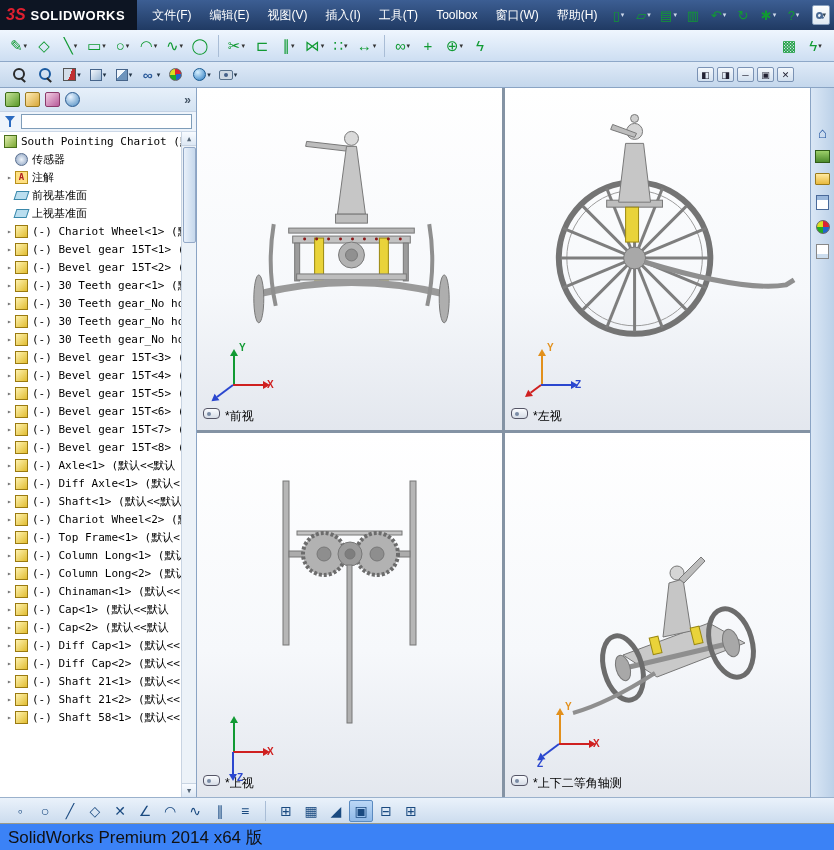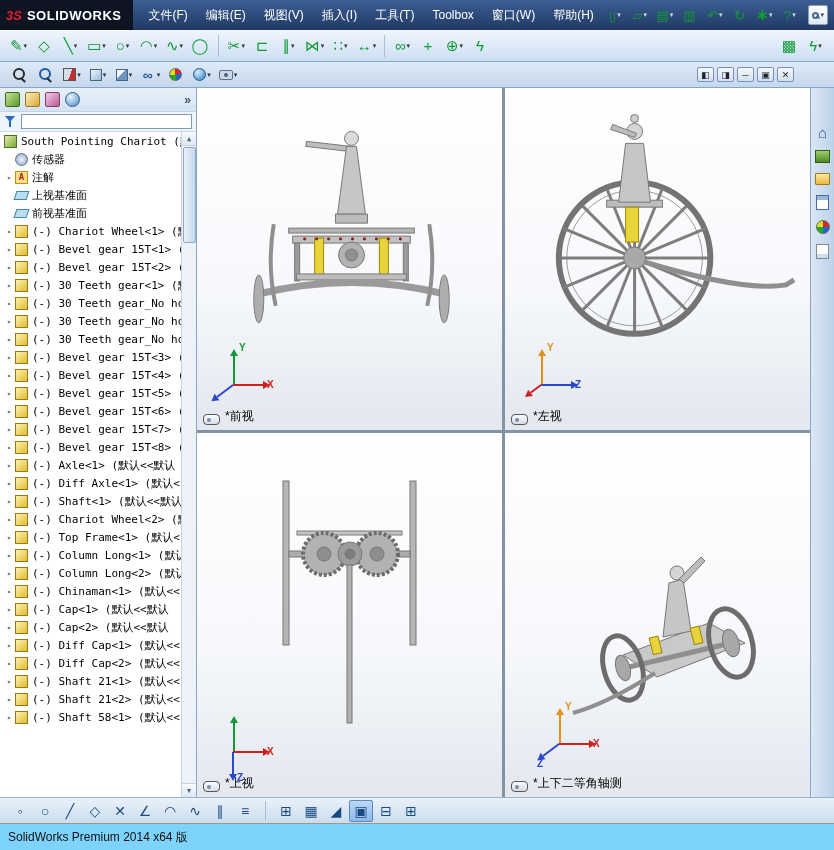--- a/index.html
+++ b/index.html
@@ -1,21 +1,21 @@
 <!DOCTYPE html>
 <html><head>
 <meta charset="utf-8">
 <style>
 *{margin:0;padding:0;box-sizing:border-box}
 html,body{width:834px;height:850px;overflow:hidden}
 body{font-family:"Liberation Sans","DejaVu Sans",sans-serif;font-size:12px;background:#c9d9ec;position:relative;box-shadow:inset 0 0 0 2px #39639f}
 
 .titlebar{height:30px;display:flex;align-items:center;background:linear-gradient(#3c5e93,#203a63);color:#fff}
 .logo{display:flex;align-items:center;gap:5px;height:100%;padding:0 12px 0 6px;background:#0d1523}
-.logo-mark{color:#e02030;font-weight:bold;font-size:13px;font-style:italic}
+.logo-mark{color:#e02030;font-weight:bold;font-size:16px;font-style:italic}
 .logo-text{font-weight:bold;font-size:13px;letter-spacing:.5px}
 .menus{display:flex;height:100%;align-items:center;margin-left:6px}
 .menu-item{padding:0 9px;line-height:30px;cursor:default;white-space:nowrap}
 .tb-spacer{flex:1}
 .tb-buttons{display:flex;align-items:center;gap:1px;padding-right:4px}
 .tb-btn{height:22px;min-width:24px;display:flex;align-items:center;justify-content:center;color:#eaf1fa;font-size:13px;border-radius:2px}
 .tb-btn .dd{font-size:7px;margin-left:1px;color:#cdd9ea}
 .sw-search{width:42px;height:20px;background:linear-gradient(#fdfefe,#dfe9f4);border:1px solid #8aa2c0;border-radius:2px;display:flex;align-items:center;justify-content:space-between;padding:0 3px;margin:0 6px 0 2px}
 .mag-mini{width:7px;height:7px;border:2px solid #4a6a94;border-radius:50%;position:relative}
 .mag-mini::after{content:'';position:absolute;width:4px;height:2px;background:#4a6a94;right:-3px;bottom:-1px;transform:rotate(40deg)}
@@ -84,21 +84,21 @@
 .ic-origin::before{content:'+'}
 .ic-part{background:linear-gradient(135deg,#fff3b0,#e0bc30);border:1px solid #9a7a10}
 .tree-scroll{position:absolute;top:0;right:0;bottom:0;width:15px;background:#ecf2f8;border-left:1px solid #c8d4e2;display:flex;flex-direction:column;align-items:center}
 .ts-arrow{height:14px;width:100%;display:flex;align-items:center;justify-content:center;font-size:7px;color:#567;background:linear-gradient(#f8fbff,#dde8f4);border-bottom:1px solid #c8d4e2}
 .ts-arrow.down{margin-top:auto;border-top:1px solid #c8d4e2;border-bottom:none}
 .ts-thumb{width:13px;height:96px;margin-top:1px;background:linear-gradient(90deg,#e8f0fa,#c6d8ec);border:1px solid #93a8c6;border-radius:2px}
 
 .viewports{flex:1;display:grid;grid-template-columns:1fr 1fr;grid-template-rows:342px 1fr;gap:3px;background:#8493a4}
 .vp{position:relative;overflow:hidden;background:linear-gradient(#ffffff 0%,#f6f8fb 60%,#e3e7ee 100%)}
 .model{position:absolute;inset:0;width:100%;height:100%}
-.vp-label{position:absolute;left:6px;bottom:5px;display:flex;align-items:flex-end;gap:5px;color:#000;font-size:12px}
+.vp-label{position:absolute;left:6px;bottom:5px;display:flex;align-items:flex-start;gap:5px;color:#000;font-size:12px}
 .vp-mini{width:17px;height:11px;border:1px solid #556;border-radius:4px;background:linear-gradient(#fafcff,#d6dce6);position:relative}
 .vp-mini::after{content:'';position:absolute;left:3px;top:3px;width:4px;height:4px;border-radius:50%;background:#7a8ca6}
 .triad{position:absolute;left:22px;bottom:30px;width:60px;height:60px}
 .vp4 .triad{left:40px;bottom:38px}
 .ax{position:absolute;background:currentColor}
 .v{left:14px;bottom:14px;width:2px;height:30px}
 .v::after{content:'';position:absolute;top:-7px;left:-3px;border-left:4px solid transparent;border-right:4px solid transparent;border-bottom:7px solid currentColor}
 .h{left:14px;bottom:14px;width:30px;height:2px;transform-origin:left center}
 .h::after{content:'';position:absolute;right:-7px;top:-3px;border-top:4px solid transparent;border-bottom:4px solid transparent;border-left:7px solid currentColor}
 .dl{transform:rotate(143deg);width:20px}
@@ -118,21 +118,21 @@
 .ic-fexp{width:15px;height:12px;border:1px solid #9a7a1a;border-radius:1px;background:linear-gradient(#ffe9a0,#e8b93e)}
 .ic-vpal{width:13px;height:15px;border:1px solid #4a6a9a;background:linear-gradient(#9ab8dc 30%,#fff 30%)}
 .ic-appr{width:14px;height:14px;border-radius:50%;border:1px solid #666;background:conic-gradient(#d23 0 25%,#26c 0 50%,#2a2 0 75%,#dd2 0)}
 .ic-props{width:13px;height:15px;border:1px solid #888;background:linear-gradient(#fff 70%,#cde 70%)}
 
 .bottombar{height:26px;background:linear-gradient(#eaf2fb,#ccdcee);border-top:1px solid #9ab1cc;display:flex;align-items:center;gap:2px;padding:0 8px}
 .bb-btn{min-width:24px;height:22px;display:flex;align-items:center;justify-content:center;color:#1a4a80;font-size:14px;border-radius:2px}
 .bb-btn.ic-active{background:linear-gradient(#bcd8f6,#8fb9e8);border:1px solid #5a8ac0}
 .bb-sep{width:1px;height:20px;background:#a9bdd6;margin:0 6px}
 
-.statusbar{height:27px;display:flex;background:#7dd3fc;border-top:1px solid #9a9a8a;font-size:12px;color:#111}
+.statusbar{height:27px;display:flex;background:#3b82f6;border-top:1px solid #9a9a8a;font-size:17px;color:#111}
 .sb-left{flex:1;display:flex;align-items:center;padding-left:8px}
 .sb-right{width:366px;flex:0 0 366px;display:flex;align-items:center;background:linear-gradient(#93b5e2,#4a78bc);border-left:1px solid #3a5a8c}
 .sb-seg{height:100%;display:flex;align-items:center;padding:0 12px;border-right:1px solid rgba(10,30,70,.35);box-shadow:inset 1px 0 rgba(255,255,255,.35);white-space:nowrap}
 .sb-gap{width:26px}
 .sb-doc{width:11px;height:13px;background:#fff;border:1px solid #456;margin-left:8px}
 .sb-fill{flex:1}
 .grip{width:16px;height:100%;background:linear-gradient(135deg,transparent 55%,rgba(20,40,80,.5) 55% 62%,transparent 62% 72%,rgba(20,40,80,.5) 72% 79%,transparent 79% 89%,rgba(20,40,80,.5) 89% 96%,transparent 96%)}
 </style>
 </head>
 <body>
@@ -420,27 +420,27 @@
           
             <div class="tree-row">
               <span class="t-arrow">▸</span>
               <span class="t-icon ic-annotations"></span>
               <span class="t-label">注解</span>
             </div>
           
             <div class="tree-row">
               <span class="t-arrow"></span>
               <span class="t-icon ic-plane"></span>
-              <span class="t-label">上视基准面</span>
+              <span class="t-label">前视基准面</span>
             </div>
           
             <div class="tree-row">
               <span class="t-arrow"></span>
               <span class="t-icon ic-plane"></span>
-              <span class="t-label">前视基准面</span>
+              <span class="t-label">上视基准面</span>
             </div>
           
           
           
             <div class="tree-row">
               <span class="t-arrow">▸</span>
               <span class="t-icon ic-part"></span>
               <span class="t-label">(-) Chariot Wheel&lt;1&gt; (默</span>
             </div>
           

